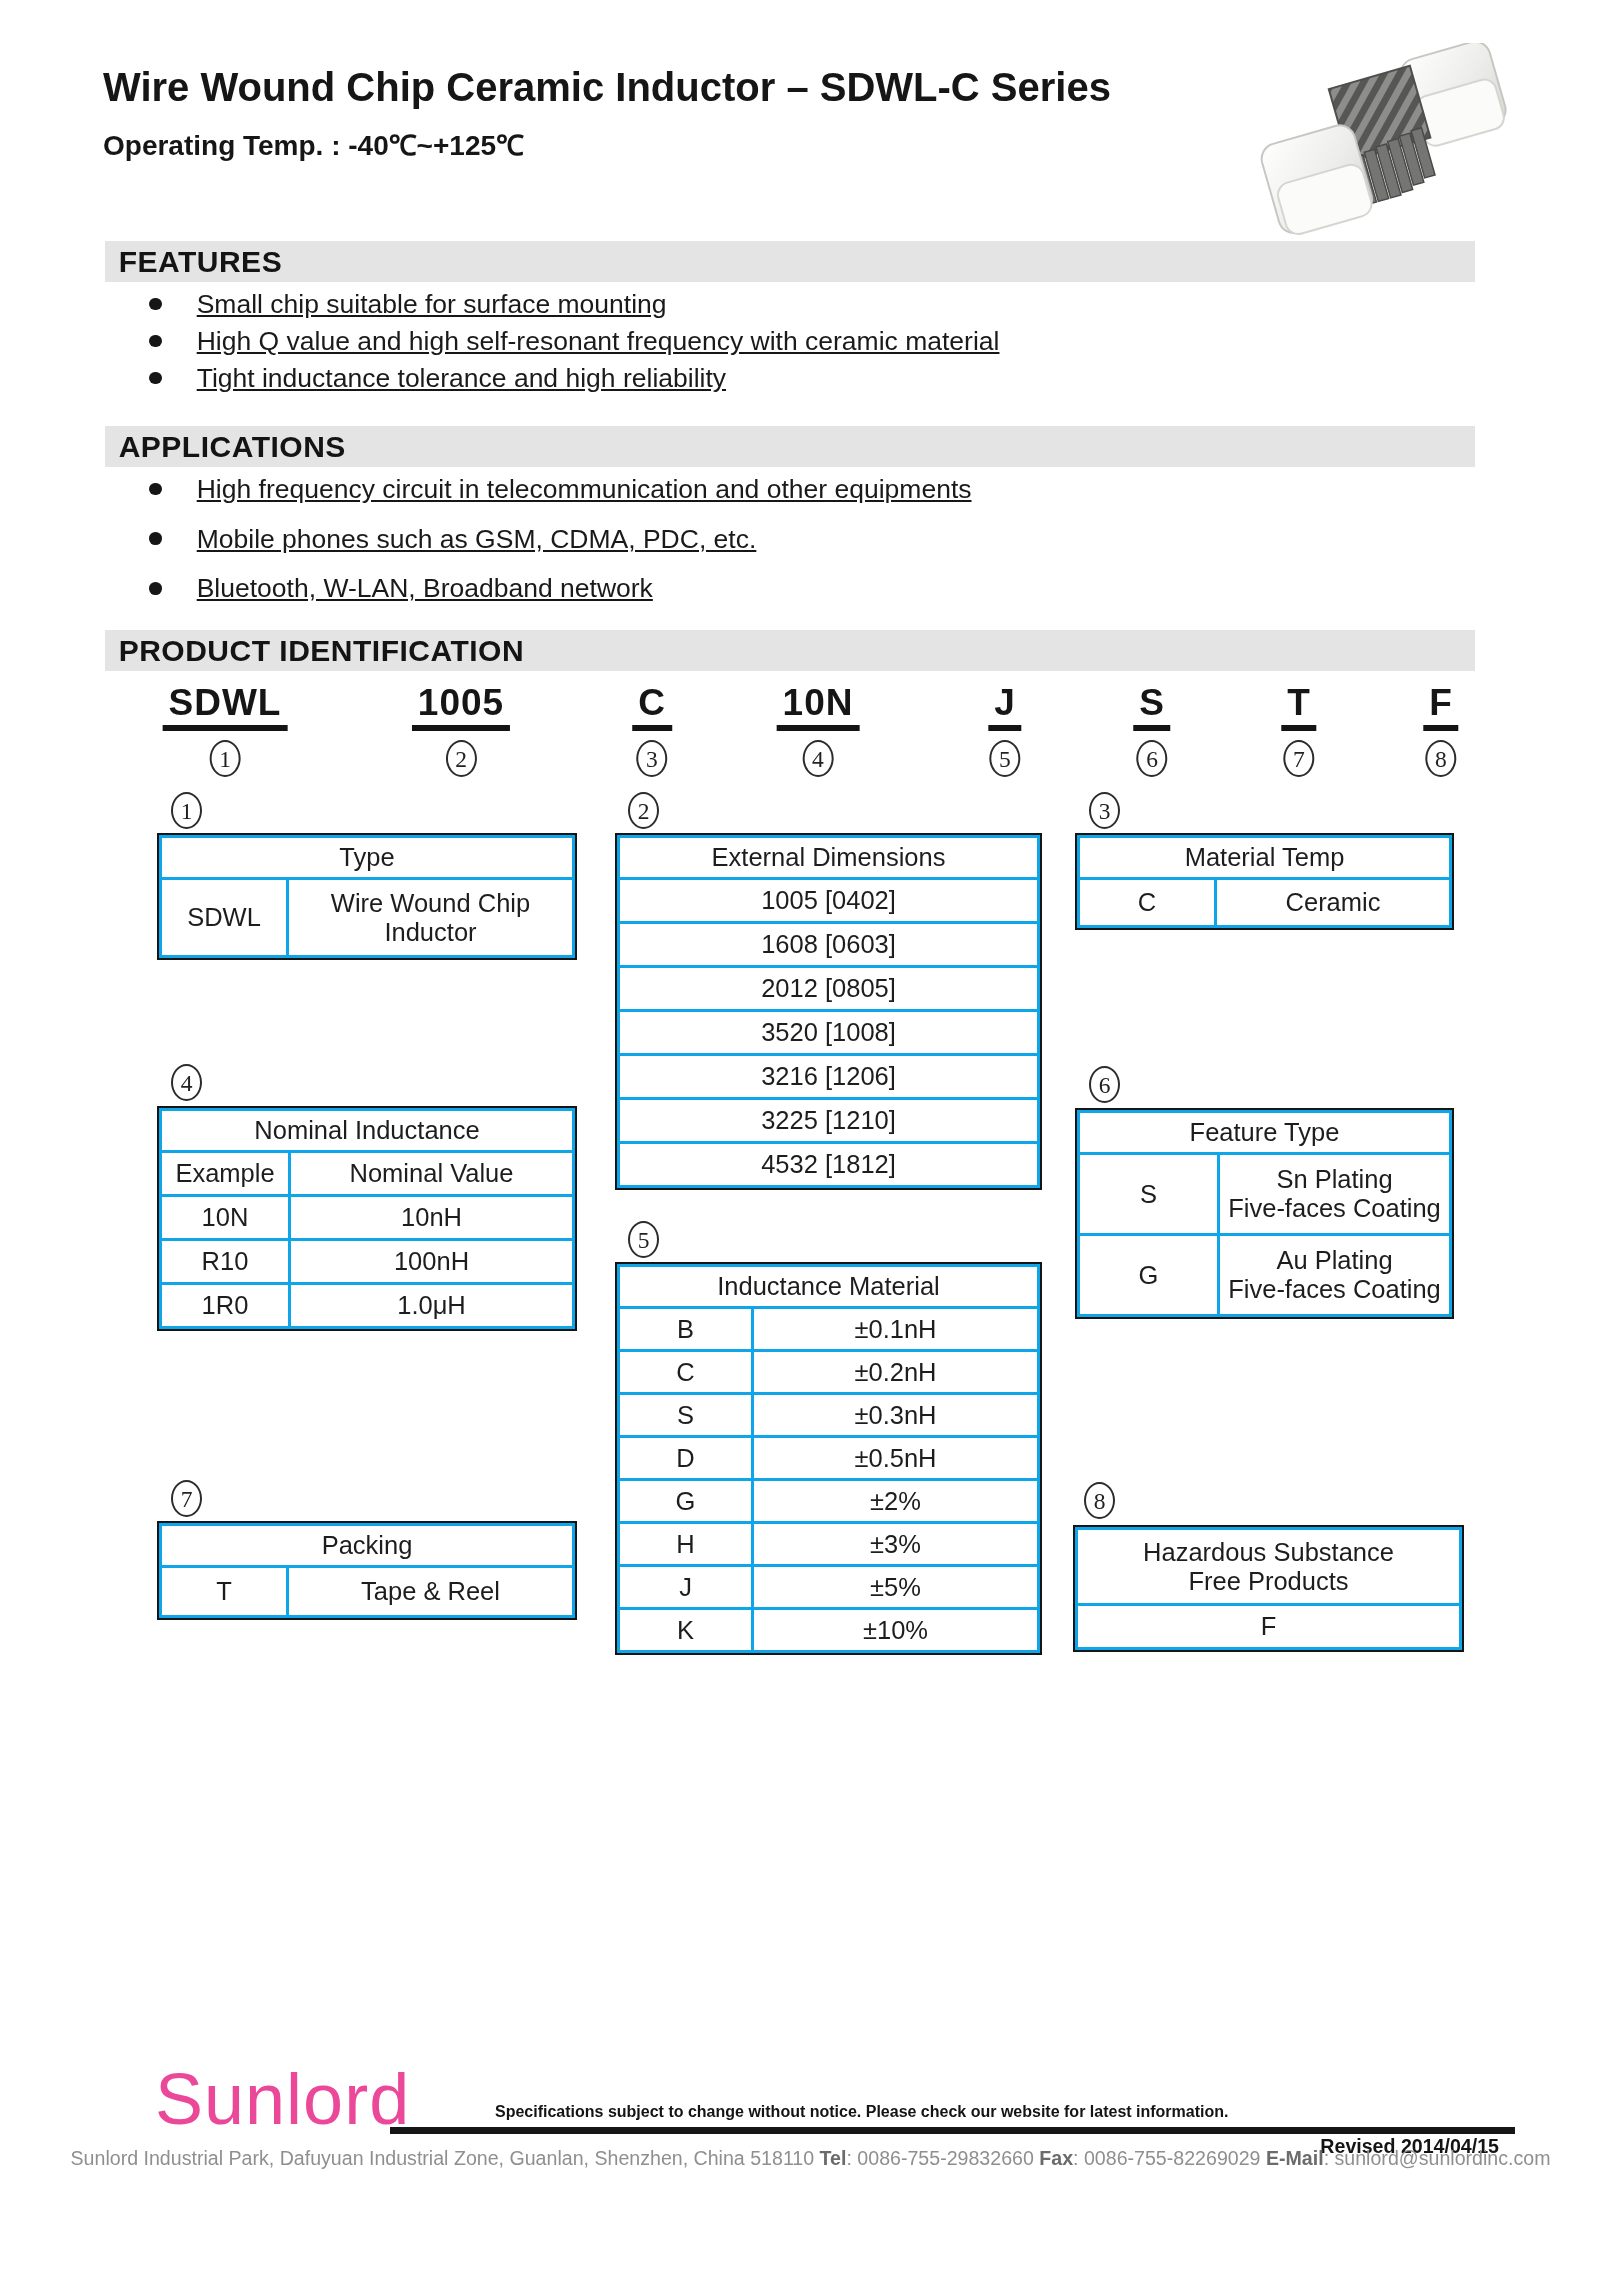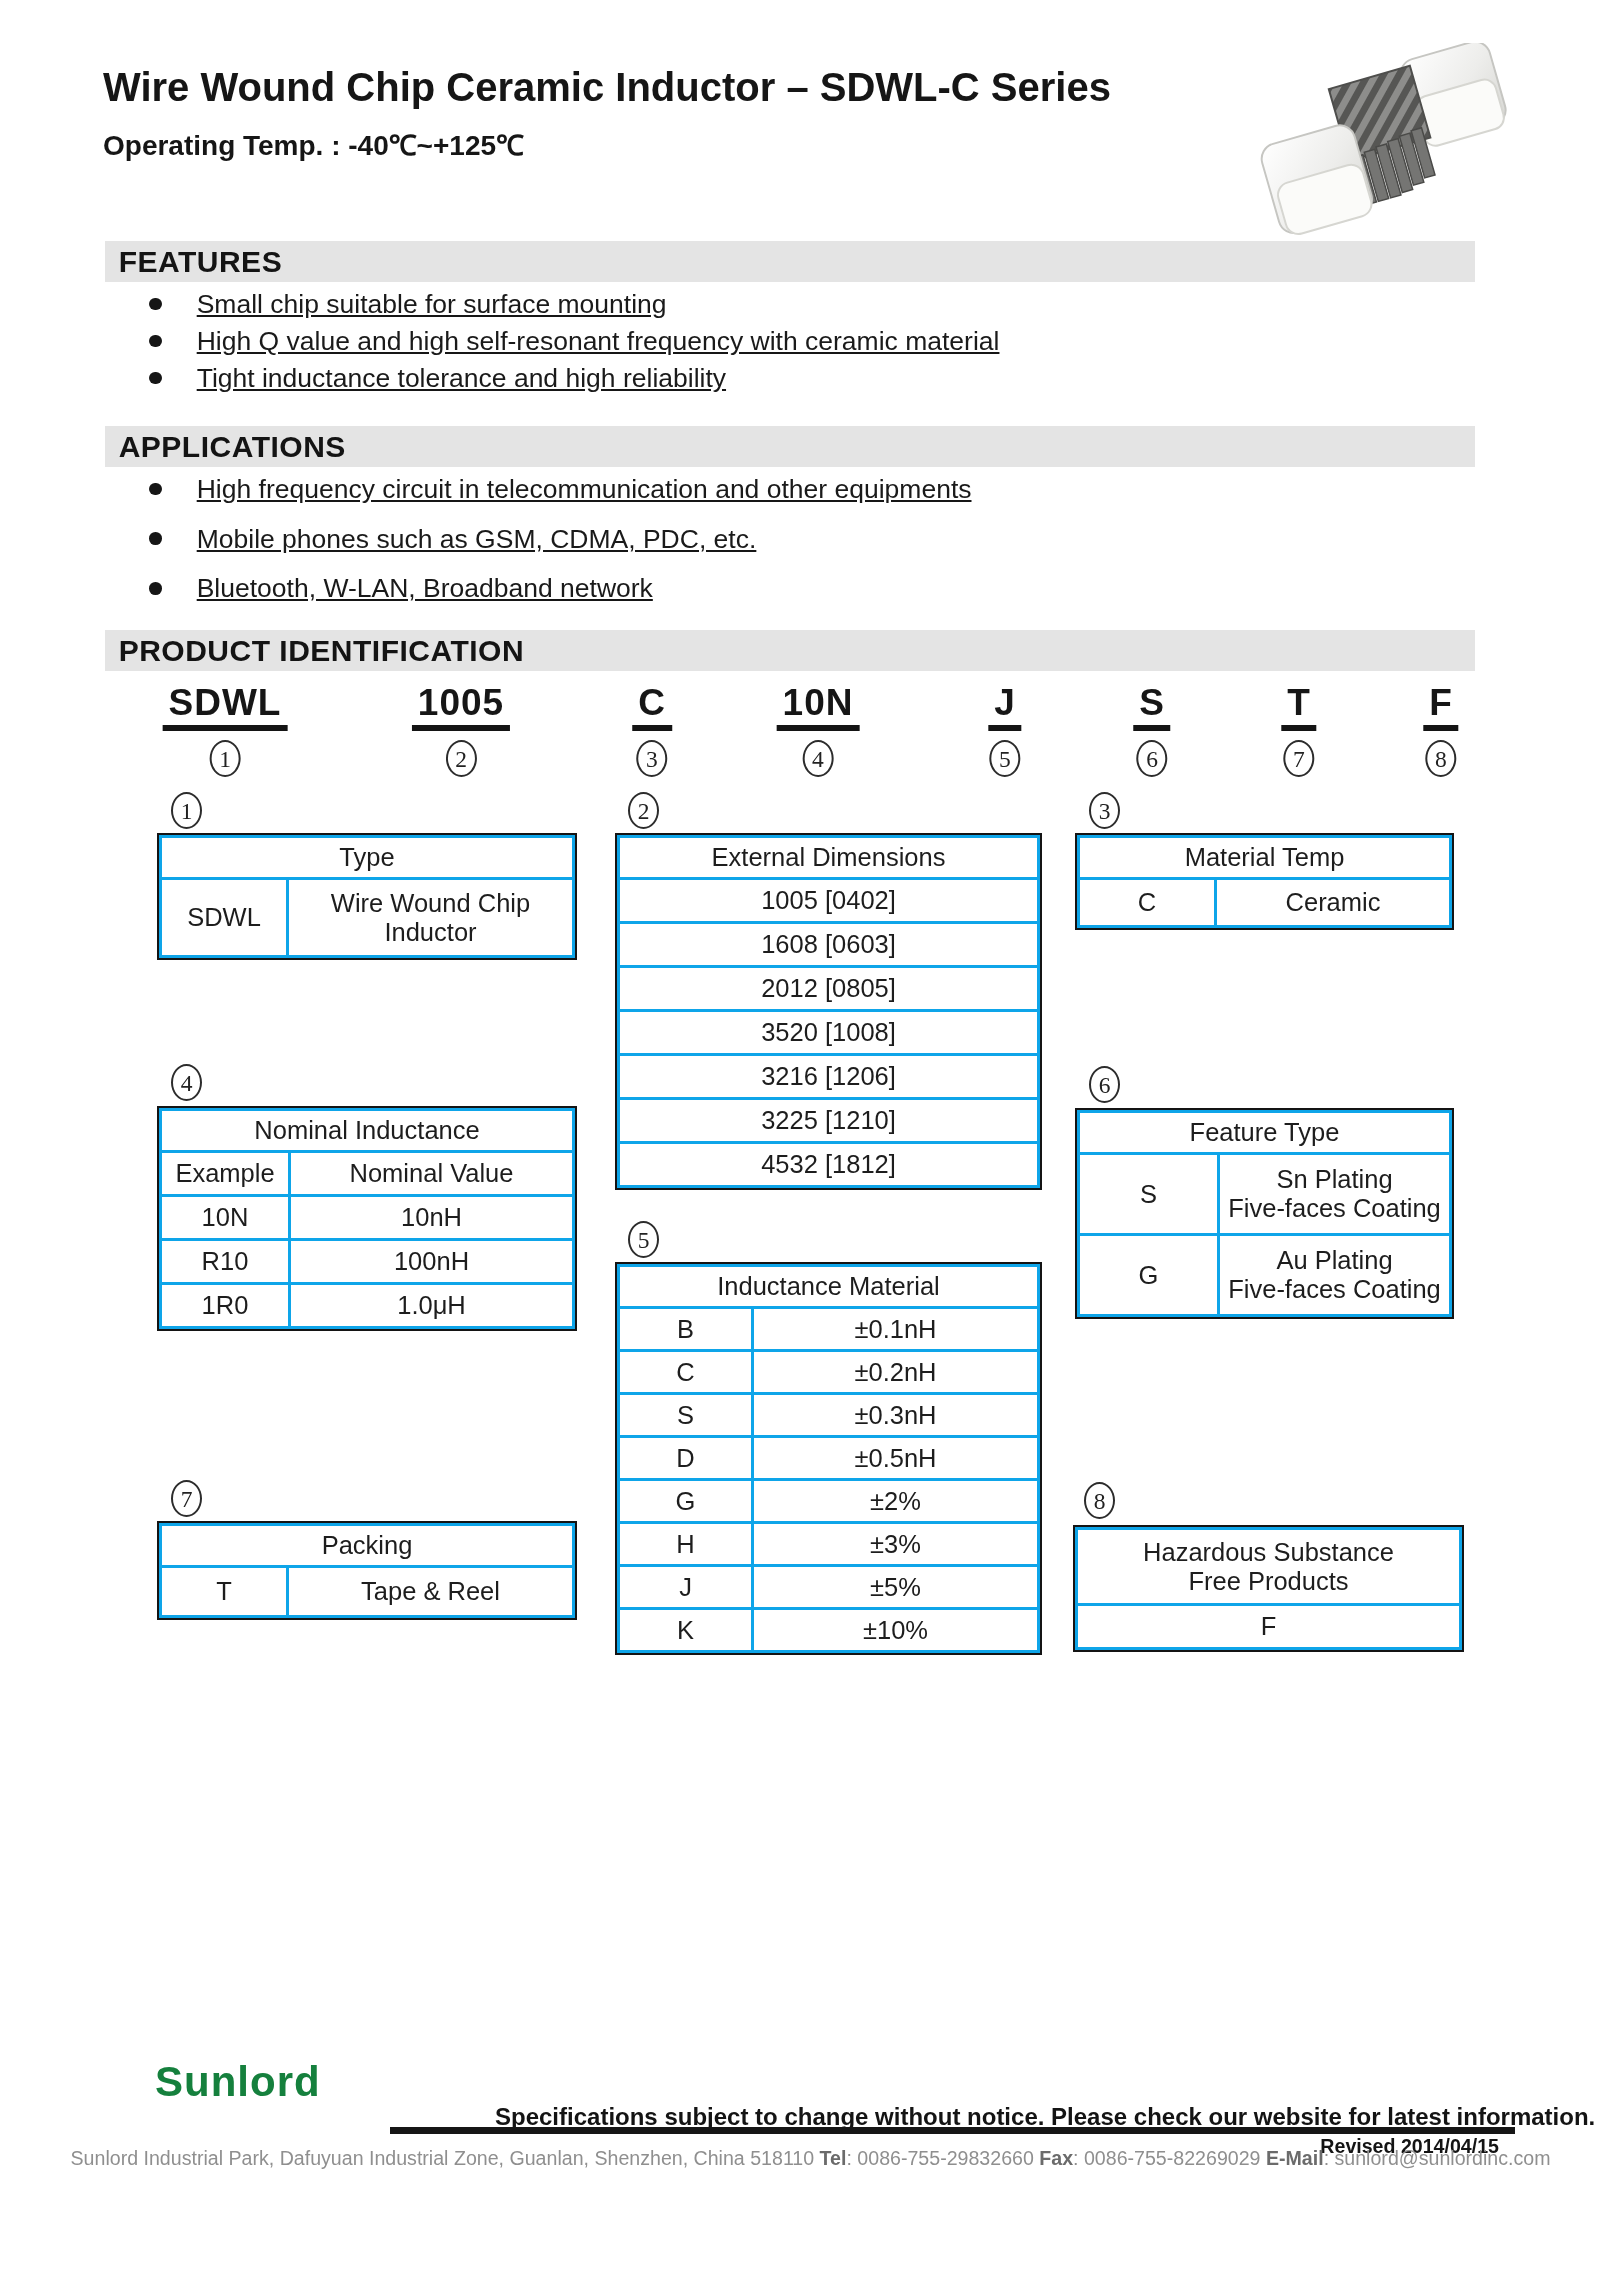--- a/index.html
+++ b/index.html
@@ -41,23 +41,23 @@
   #t2 td{height:39px;}
   #t3 td.body{height:43px;}
   #t4 td{height:39px;}
   #t5 td{height:38px;}
   #t6 td.body{height:76px;}
   #t7 td.body{height:45px;}
   #t8 th{height:71px;}
   #t8 td{height:39px;}
 
   
-  .logo{position:absolute;left:155px;top:2058px;font-size:42px;font-weight:bold;
-        color:#15803d;letter-spacing:1px;}
-  .note{position:absolute;left:495px;top:2103px;font-size:24px;font-weight:bold;color:#141414;}
+  .logo{position:absolute;left:155px;top:2058px;font-size:72px;font-weight:normal;
+        color:#ec4899;letter-spacing:1px;}
+  .note{position:absolute;left:495px;top:2103px;font-size:16px;font-weight:bold;color:#141414;}
   .revised{position:absolute;right:122px;top:2103px;font-size:19.6px;font-weight:bold;color:#141414;margin-top:32px;}
   .rule{position:absolute;left:390px;top:2127px;width:1125px;height:6.9px;background:#161616;}
   .address{position:absolute;left:0;top:2147px;width:1621px;text-align:center;
            font-size:19.6px;color:#8f8f8f;}
   .address b{color:#6b6b6b;font-weight:bold;}
 </style>
 </head>
 <body>
 
 <div class="page">

